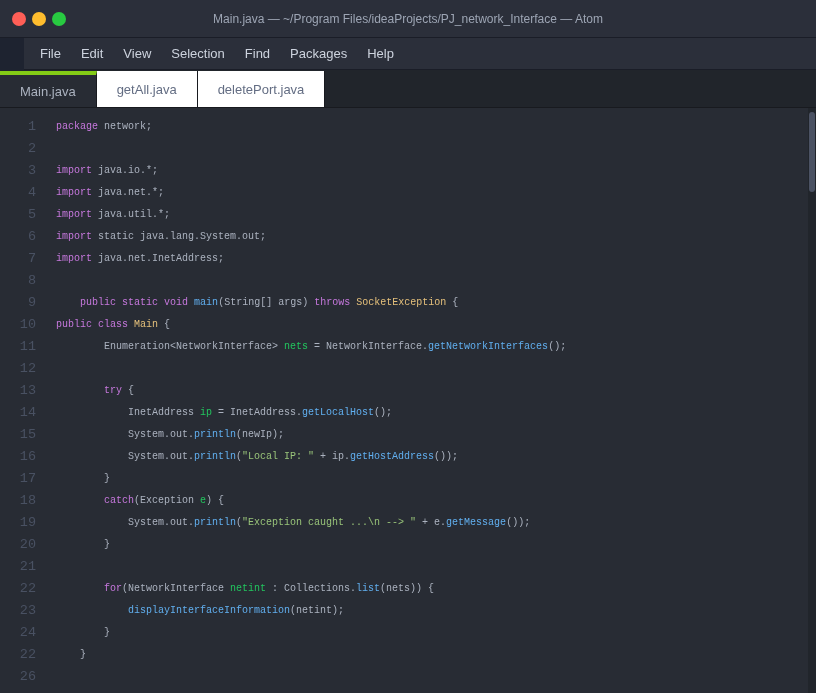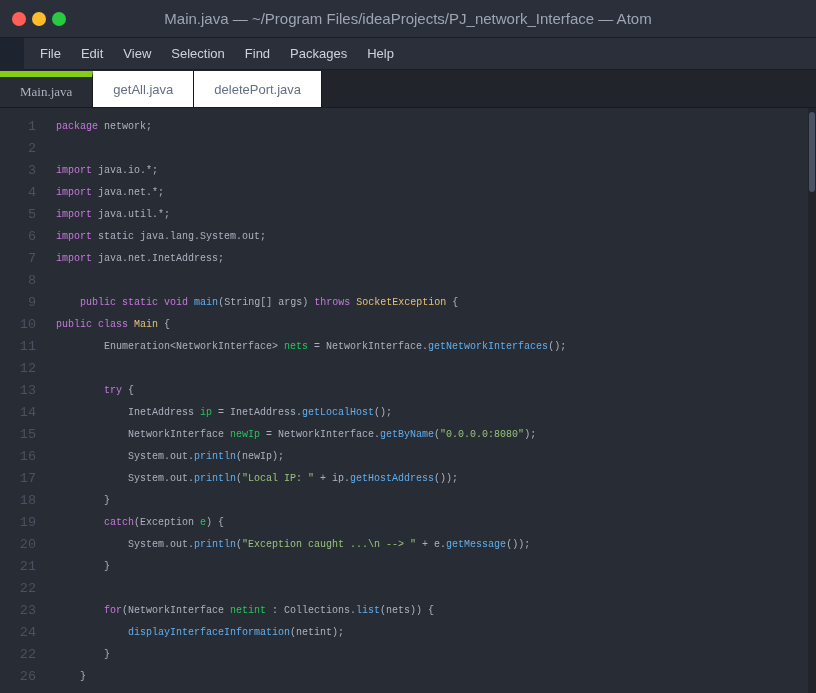--- a/index.html
+++ b/index.html
@@ -16,21 +16,21 @@
       background: #2b2f3a;
       height: 38px;
       display: flex;
       align-items: center;
       justify-content: center;
       position: relative;
       border-bottom: 1px solid #1a1d27;
     }
     .titlebar-title {
       color: #9da5b4;
-      font-size: 15px;
+      font-size: 12px;
       font-family: -apple-system, BlinkMacSystemFont, sans-serif;
     }
     .traffic-lights {
       position: absolute;
       left: 12px;
       display: flex;
       align-items: center;
       gap: 6px;
     }
     .traffic-light {
@@ -79,22 +79,21 @@
       font-size: 13px;
       font-family: -apple-system, BlinkMacSystemFont, sans-serif;
       cursor: pointer;
       border-right: 1px solid #181a1f;
       color: #636d83;
       background: #ffffff;
     }
     .tab.active {
       color: #abb2bf;
       background: #282c34;
-      border-top: 6px solid #84cc16;
-      font-family: Liberation Serif, serif;
+      border-top: 4px solid #84cc16;
     }
 
     
     .editor {
       display: flex;
       background: #282c34;
       height: calc(693px - 38px - 32px - 38px);
       overflow: hidden;
     }
 
@@ -229,21 +228,20 @@
     <div class="code-line"><span class="kw">public</span> <span class="kw">class</span> <span class="class-name">Main</span> <span class="plain">{</span></div>
 
     <div class="code-line"><span class="plain">        Enumeration&lt;NetworkInterface&gt; </span><span class="var">nets</span><span class="plain"> = NetworkInterface.</span><span class="fn">getNetworkInterfaces</span><span class="plain">();</span></div>
 
     <div class="code-line"></div>
 
     <div class="code-line"><span class="plain">        </span><span class="kw">try</span> <span class="plain">{</span></div>
 
     <div class="code-line"><span class="plain">            InetAddress </span><span class="var">ip</span><span class="plain"> = InetAddress.</span><span class="fn">getLocalHost</span><span class="plain">();</span></div>
 
-    <div class="code-line"><span class="plain">            NetworkInterface </span><span class="var">newIp</span><span class="plain"> = NetworkInterface.</span><span class="fn">getByName</span><span class="plain">(</span><span class="str">"0.0.0.0:8080"</span><span class="plain">);</span></div>
 
     <div class="code-line"><span class="plain">            System.out.</span><span class="fn">println</span><span class="plain">(newIp);</span></div>
 
     <div class="code-line"><span class="plain">            System.out.</span><span class="fn">println</span><span class="plain">(</span><span class="str">"Local IP: "</span><span class="plain"> + ip.</span><span class="fn">getHostAddress</span><span class="plain">());</span></div>
 
     <div class="code-line"><span class="plain">        }</span></div>
 
     <div class="code-line"><span class="plain">        </span><span class="kw">catch</span><span class="plain">(Exception </span><span class="var">e</span><span class="plain">) {</span></div>
 
     <div class="code-line"><span class="plain">            System.out.</span><span class="fn">println</span><span class="plain">(</span><span class="str">"Exception caught ...\n --&gt; "</span><span class="plain"> + e.</span><span class="fn">getMessage</span><span class="plain">());</span></div>

